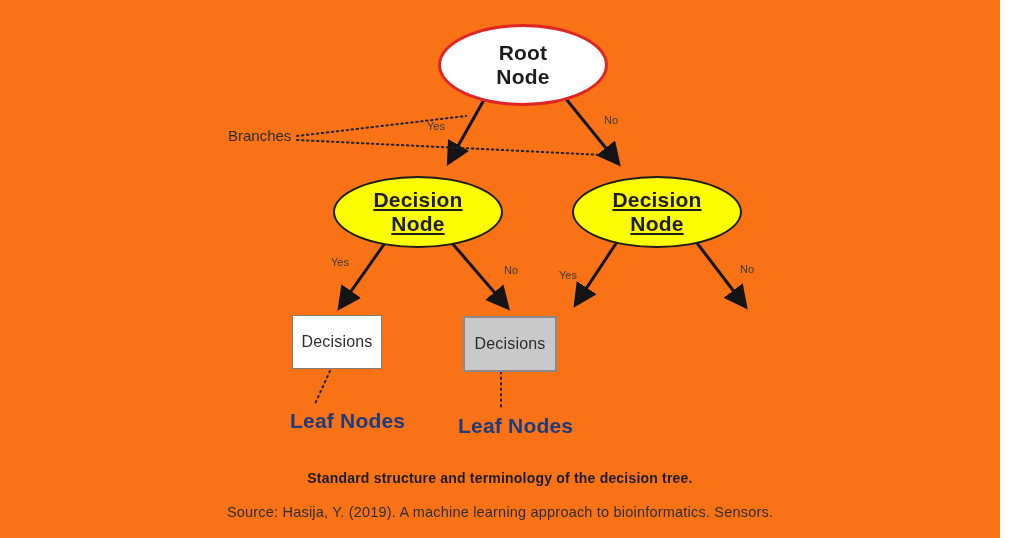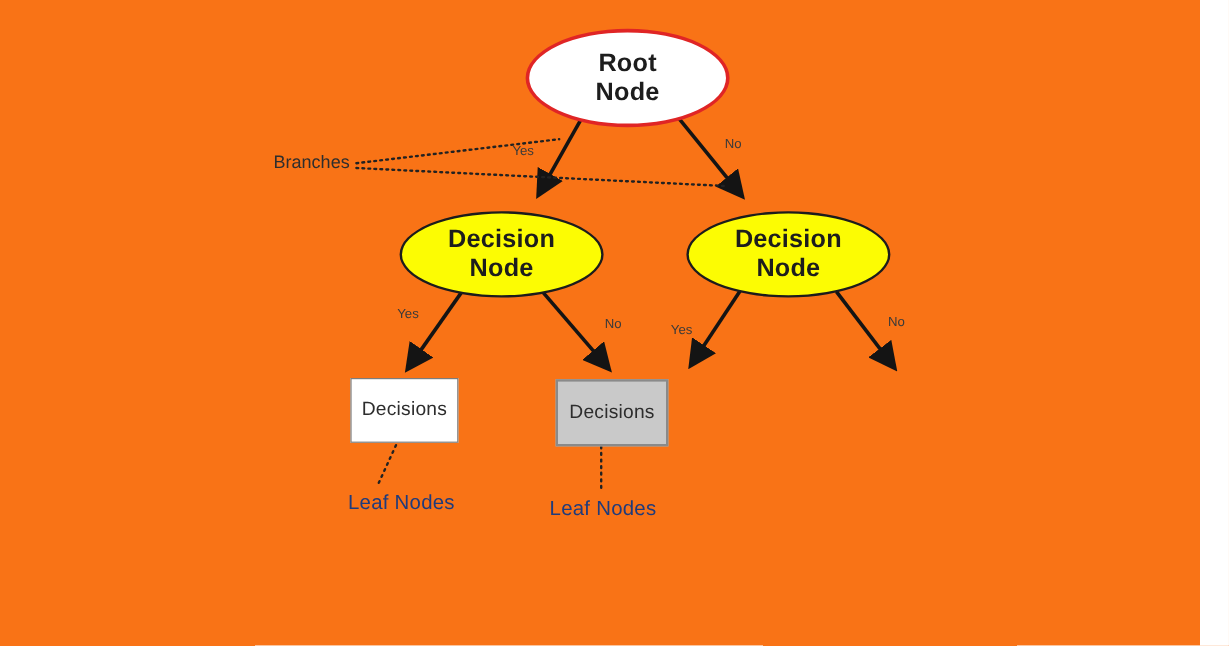--- a/index.html
+++ b/index.html
@@ -13,40 +13,40 @@
     position:absolute;display:flex;align-items:center;justify-content:center;
     text-align:center;border-radius:50%;font-weight:bold;color:#1d1d1d;
     line-height:1.12;letter-spacing:.2px;
   }
   .root-node{
     left:438px;top:24px;width:164px;height:76px;background:#ffffff;
     border:3px solid var(--red);font-size:21px;
   }
   .decision-node{
     width:166px;height:68px;background:var(--yellow);
-    border:2.5px solid #1c1c1c;font-size:21px;top:176px;
+    border:2.5px solid #1c1c1c;font-size:21px;top:176px;text-decoration:underline;
   }
   .decision-left{left:333px;}
   .decision-right{left:572px;}
   .leaf-box{
     position:absolute;display:flex;align-items:center;justify-content:center;
     font-size:16px;color:#2d2d2d;letter-spacing:.2px;text-align:right;
   }
   .leaf-box-left{left:292px;top:315px;width:88px;height:52px;background:#ffffff;border:1.5px solid #7d7d7d;}
   .leaf-box-right{left:463px;top:316px;width:90px;height:52px;background:#c9c9c9;border:2px solid #8a8a8a;}
   .edge-label{position:absolute;font-size:11px;color:#3a3a3a;}
   .lbl-branches{left:228px;top:127px;font-size:15px;color:#2e2e2e;}
   .lbl-root-yes{left:427px;top:120px;}
   .lbl-root-no{left:604px;top:114px;}
   .lbl-left-yes{left:331px;top:256px;}
   .lbl-left-no{left:504px;top:264px;}
   .lbl-right-yes{left:559px;top:269px;}
   .lbl-right-no{left:740px;top:263px;}
   .leaf-label{
-    position:absolute;font-weight:normal;color:var(--navy);font-size:17px;letter-spacing:.2px;
+    position:absolute;font-weight:bold;color:var(--navy);font-size:21px;letter-spacing:.2px;
   }
   .leaf-label-left{left:290px;top:409px;}
   .leaf-label-right{left:458px;top:414px;}
   .caption{
     position:absolute;left:0;right:0;top:470px;text-align:center;
     font-weight:bold;font-size:14px;color:#1c1c1c;letter-spacing:.2px;
   }
   .source{
     position:absolute;left:0;right:0;top:504px;text-align:center;
     font-size:14.5px;color:#2e2e2e;letter-spacing:.2px;
@@ -94,14 +94,16 @@
   <div class="edge-label lbl-root-yes">Yes</div>
   <div class="edge-label lbl-root-no">No</div>
   <div class="edge-label lbl-left-yes">Yes</div>
   <div class="edge-label lbl-left-no">No</div>
   <div class="edge-label lbl-right-yes">Yes</div>
   <div class="edge-label lbl-right-no">No</div>
 
   <div class="leaf-label leaf-label-left">Leaf Nodes</div>
   <div class="leaf-label leaf-label-right">Leaf Nodes</div>
 
+  <div class="caption">Standard structure and terminology of the decision tree.</div>
+  <div class="source">Source: Hasija, Y. (2019). A machine learning approach to bioinformatics. Sensors.</div>
 
 </div>
 
 </body></html>

